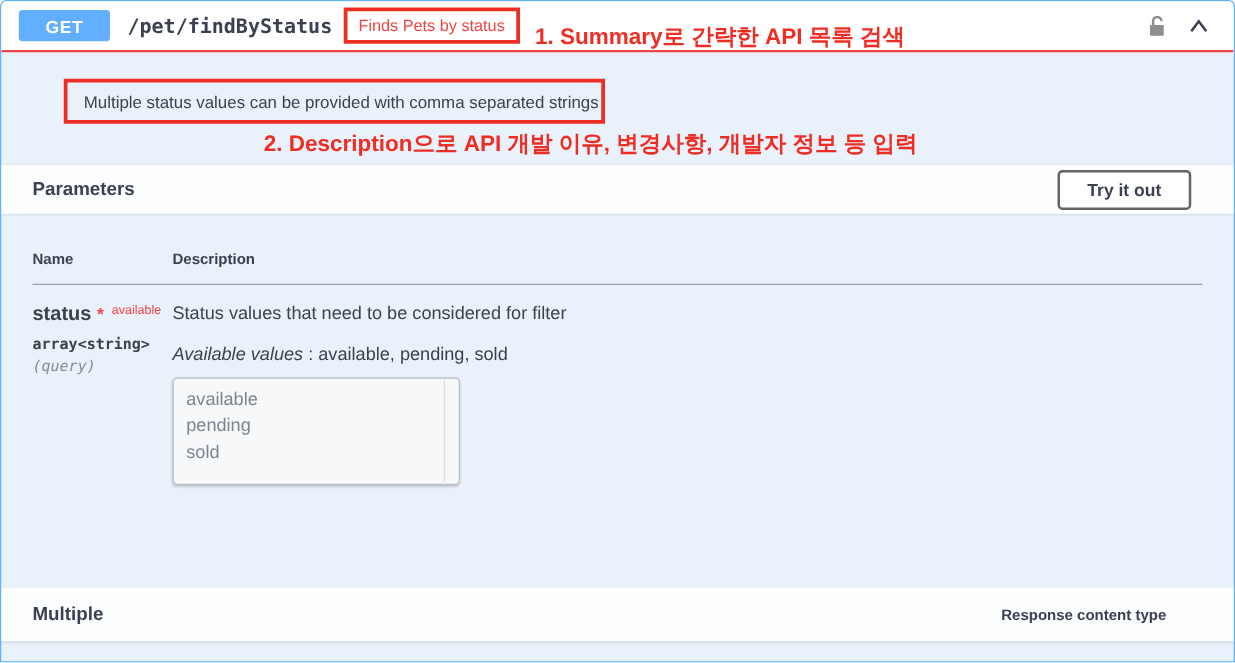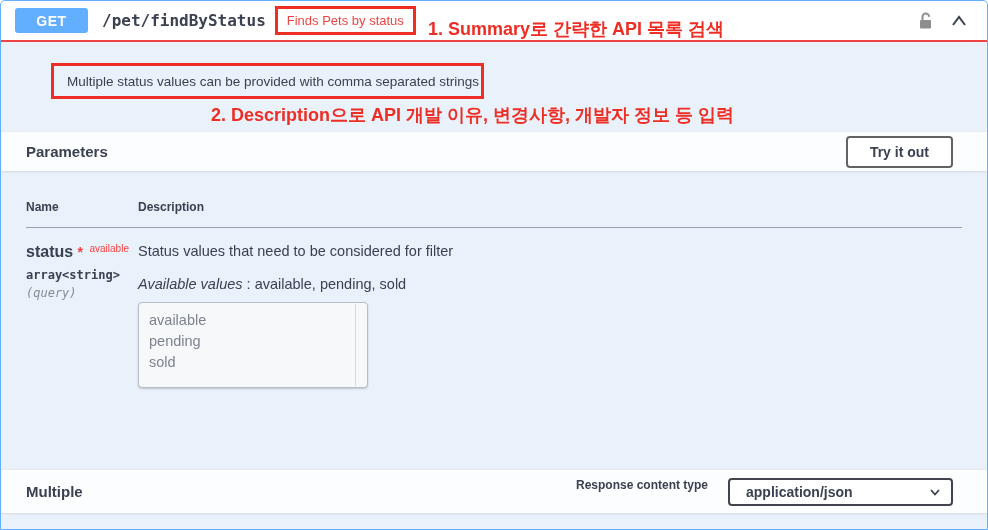--- a/index.html
+++ b/index.html
@@ -169,28 +169,18 @@
           <div class="opt">sold</div>
         </div>
       </div>
     </div>
   </div>
 
   <div class="section-header resp-header">
     <div class="section-title">Multiple</div>
     <div class="resp-right">
       <span class="content-type-label">Response content type</span>
-      <span class="content-type-wrap">
-        <select class="content-type">
-          <option>application/json</option>
-        </select>
-        <span class="select-chevron">
-          <svg width="16" height="16" viewBox="0 0 16 16">
-            <polyline points="4,6 8,10.5 12,6" fill="none" stroke="#3b4151" stroke-width="1.8"></polyline>
-          </svg>
-        </span>
-      </span>
     </div>
   </div>
 
   <div class="resp-body"></div>
 
 </div>
 
 </body></html>

